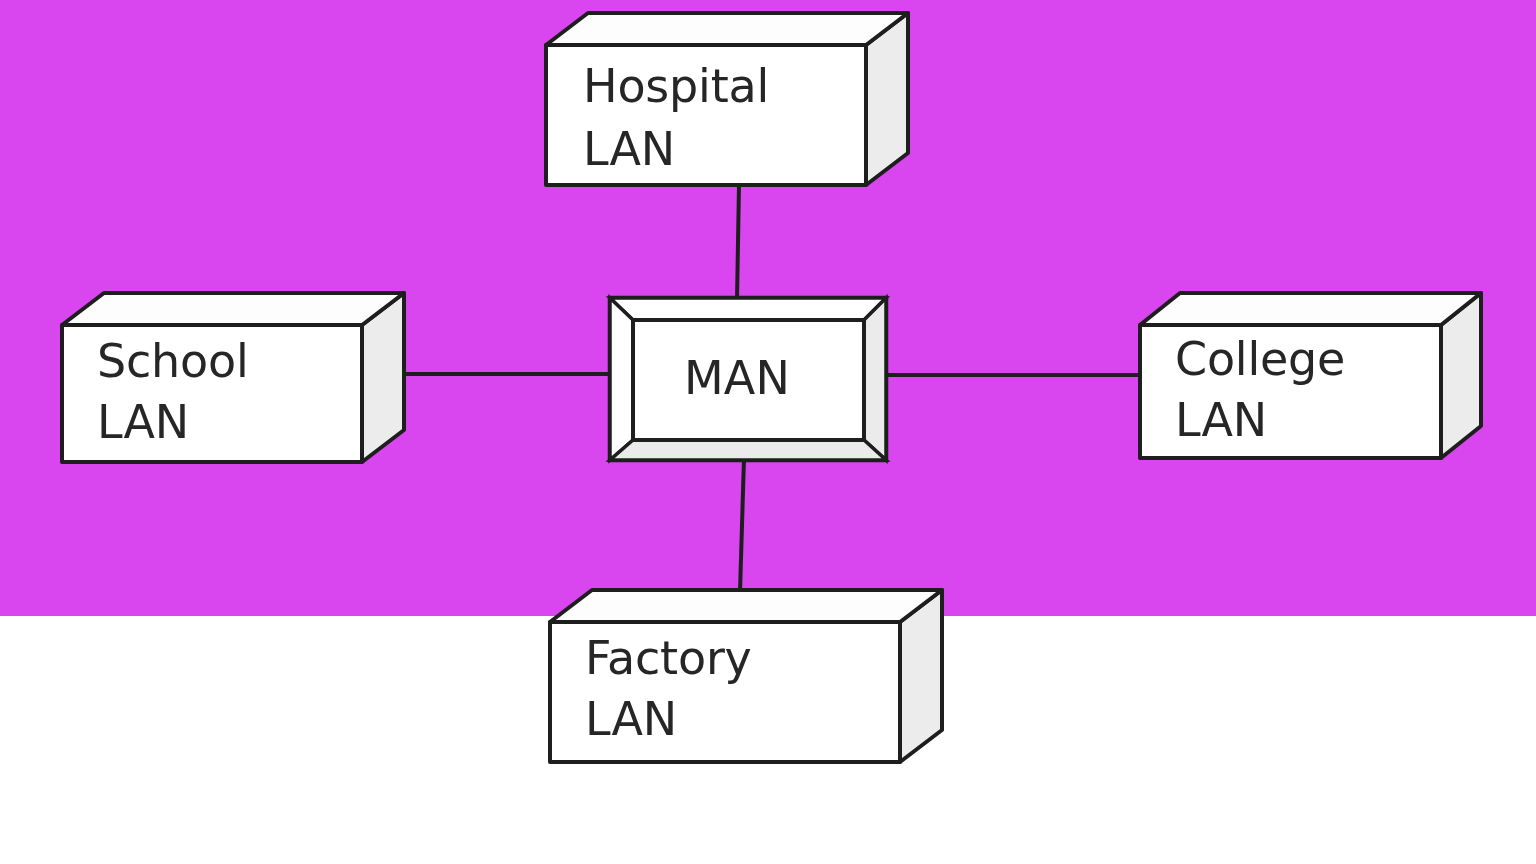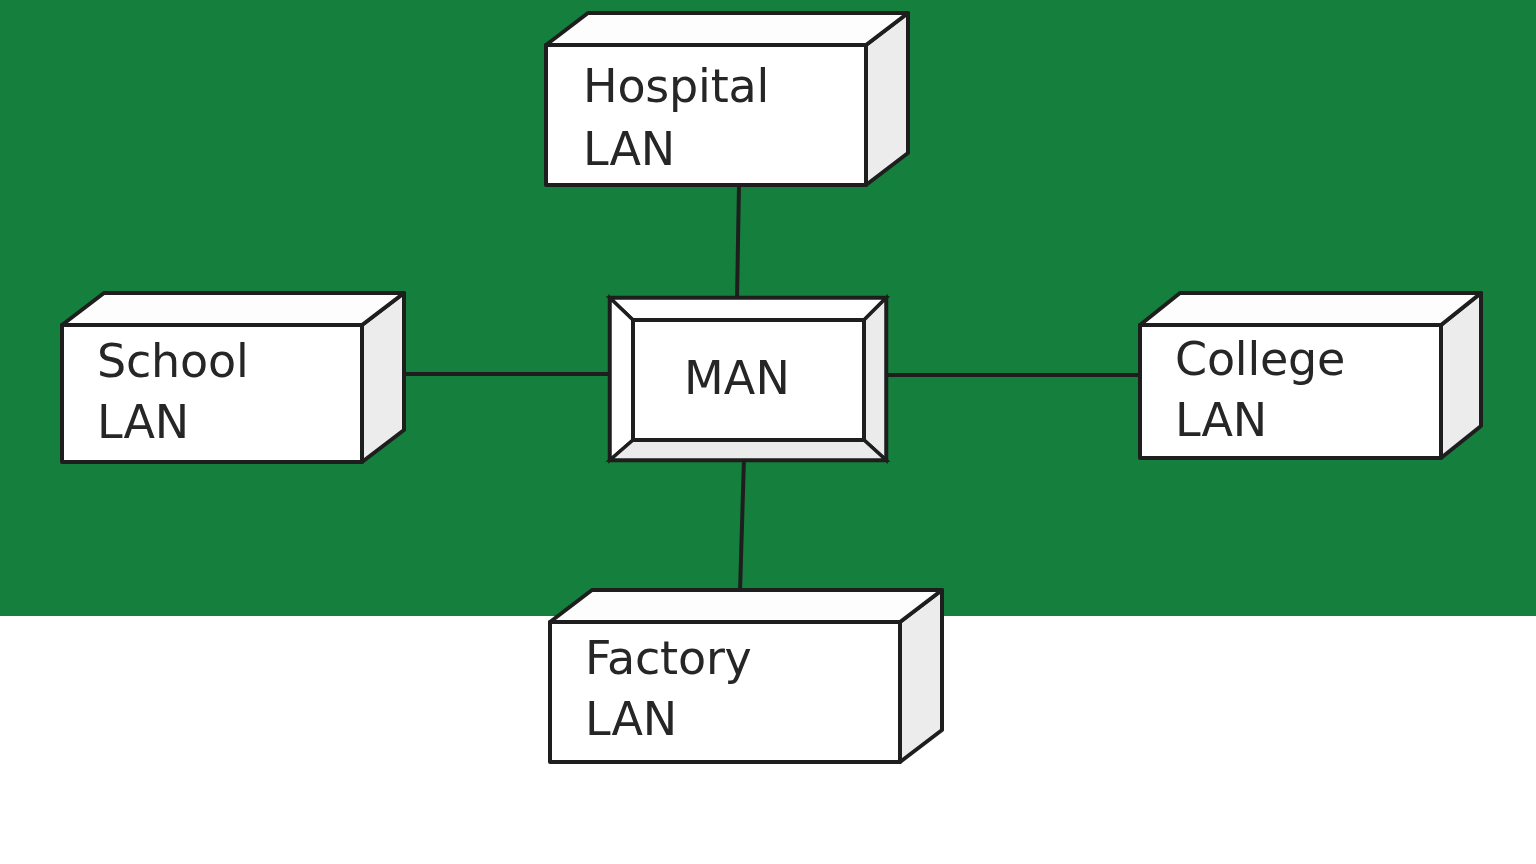--- a/index.html
+++ b/index.html
@@ -11,21 +11,21 @@
   body {
     width: 1536px;
     height: 864px;
     overflow: hidden;
     font-family: "DejaVu Sans", "Liberation Sans", sans-serif;
   }
   #diagram-root {
     position: relative;
     width: 1536px;
     height: 616px;
-    background: #15803d;
+    background: #d946ef;
   }
   svg#diagram-canvas {
     position: absolute;
     top: 0;
     left: 0;
     width: 1536px;
     height: 864px;
     display: block;
   }
   .box-front,

